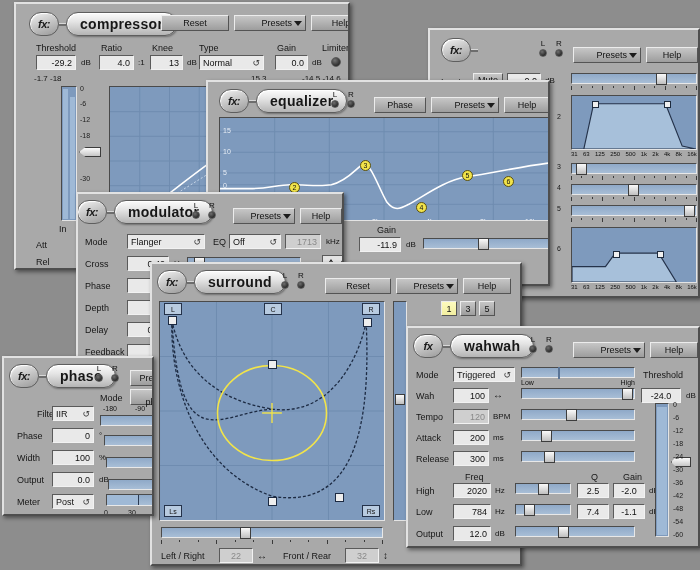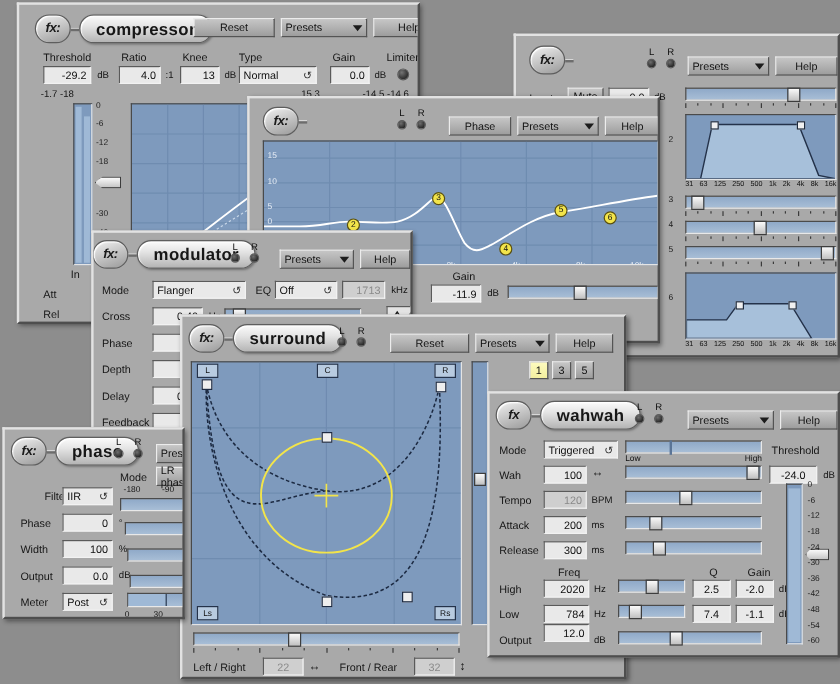--- a/index.html
+++ b/index.html
@@ -58,21 +58,21 @@
     font-size: 9px; color: #121212; height: 16px; cursor: default;
   }
   .btn.sel { background: linear-gradient(180deg,#fdfbbe,#f3efa0); }
   .combo {
     background: linear-gradient(180deg,#c6c6c6,#9d9d9d);
     border-top: 1px solid #ececec; border-left: 1px solid #ececec;
     border-right: 1px solid #545454; border-bottom: 1px solid #545454;
     display: flex; align-items: center; height: 16px; font-size: 9px;
     padding: 0 3px; position: relative;
   }
-  .combo .lbl { flex: 1; text-align: left; }
+  .combo .lbl { flex: 1; text-align: right; }
   .combo .arw {
     width: 0; height: 0; border-left: 4px solid transparent;
     border-right: 4px solid transparent; border-top: 5px solid #1c1c1c;
     margin-left: 2px;
   }
 
   
   .field {
     background: #e9e9e9;
     border-top: 1px solid #5a5a5a; border-left: 1px solid #5a5a5a;
@@ -370,20 +370,21 @@
         <div style="position:absolute; top:150px;">6</div>
       </div>
     </div>
   </div>
 
   <div class="win" style="left:206px; top:80px; width:344px; height:206px;">
     <div class="win-inner">
       <div class="fxlogo" style="left:8px; top:3px;">
         <div class="fxbadge">fx:</div>
         <div class="fxdash"></div>
+        <div class="fxname">equalizer</div>
       </div>
       <div class="lr" style="position:absolute; left:120px; top:6px;">
         <div class="lrcol">
             <span>L</span>
             <div class="led"></div>
           </div>
         <div class="lrcol">
             <span>R</span>
             <div class="led"></div>
           </div>
@@ -753,21 +754,21 @@
       <div class="field" style="position:absolute; left:42px; top:173px; width:38px;">784</div>
       <div class="unit" style="position:absolute; left:82px; top:176px;">Hz</div>
       <div class="slider" style="position:absolute; left:104px; top:173px; width:56px;">
         <div class="thumb" style="left:8px;"></div>
       </div>
       <div class="field ctr" style="position:absolute; left:166px; top:173px; width:32px;">7.4</div>
       <div class="field ctr" style="position:absolute; left:202px; top:173px; width:32px;">-1.1</div>
       <div class="unit" style="position:absolute; left:236px; top:176px;">dB</div>
 
       <div class="ttl" style="left:5px; top:198px;">Output</div>
-      <div class="field" style="position:absolute; left:42px; top:189px; width:38px;">12.0</div>
+      <div class="field" style="position:absolute; left:42px; top:195px; width:38px;">12.0</div>
       <div class="unit" style="position:absolute; left:82px; top:198px;">dB</div>
       <div class="slider" style="position:absolute; left:104px; top:195px; width:120px;">
         <div class="thumb" style="left:42px;"></div>
       </div>
 
       <div class="vmeter" style="position:absolute; left:244px; top:72px; width:14px; height:134px;">
         <div class="fill" style="height:97%;"></div>
       </div>
       <div style="position:absolute; left:260px; top:126px; width:20px; height:10px; background:linear-gradient(180deg,#fbfbfb,#c6c6c6); border:1px solid #3c3c3c; clip-path:polygon(25% 0,100% 0,100% 100%,25% 100%,0 50%);"></div>
       <div class="scale" style="position:absolute; left:262px; top:70px; width:24px; height:140px;">

